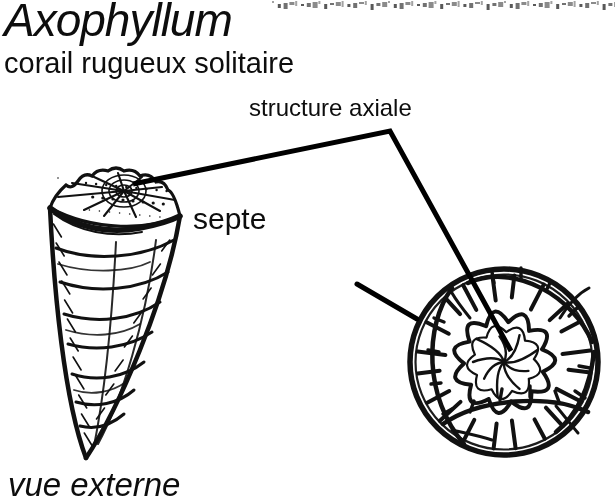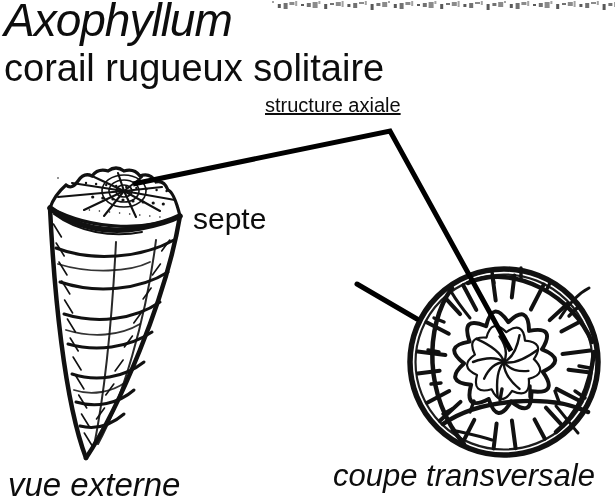--- a/index.html
+++ b/index.html
@@ -3,22 +3,22 @@
 <meta charset="utf-8">
 <style>
   html,body{margin:0;padding:0;background:#fff;}
   .stage{
     position:relative;width:615px;height:500px;background:#fff;overflow:hidden;
     font-family:"Liberation Sans","DejaVu Sans",sans-serif;color:#0d0d0d;padding-left:17px;
   }
   .stage svg{position:absolute;left:0;top:0;}
   .label{position:absolute;white-space:nowrap;color:#0d0d0d;}
   .t-title{left:4px;top:-7px;font-size:46px;font-style:italic;letter-spacing:-1px;}
-  .t-sub{left:4px;top:47px;font-size:38px;}
-  .t-axiale{left:265px;top:94px;font-size:20px;text-decoration:underline;}
+  .t-sub{left:4px;top:47px;font-size:29px;}
+  .t-axiale{left:249px;top:94px;font-size:24px;}
   .t-septe{left:193px;top:202px;width:264px;text-align:left;font-size:30px;line-height:34px;white-space:nowrap;}
   .t-vue{left:8px;top:466px;font-size:33px;font-style:italic;}
   .t-coupe{left:333px;top:458px;font-size:31px;font-style:italic;}
 </style>
 </head>
 <body>
 
 <div class="stage">
 
   <svg width="615" height="500" viewBox="0 0 615 500">
@@ -268,14 +268,13 @@
     </g>
   </svg>
 
   <div class="label t-title">Axophyllum</div>
   <div class="label t-sub">corail rugueux solitaire</div>
   <div class="label t-axiale">structure axiale</div>
   <div class="label t-septe">
     <div>septe</div>
   </div>
   <div class="label t-vue">vue externe</div>
-  <div class="label t-coupe">coupe transversale</div>
 </div>
 
 </body></html>

